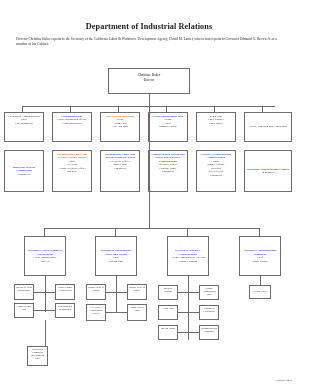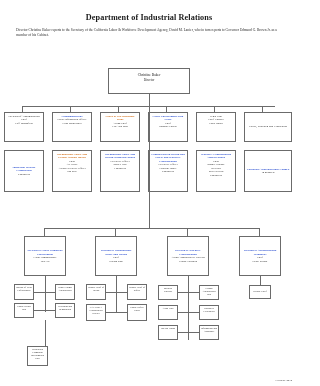--- a/index.html
+++ b/index.html
@@ -14,21 +14,21 @@
   }
   #page {
     position:relative;
     width:298px; height:386px;
   }
   .title {
     text-align:center;
     font-weight:bold;
     font-size:8.2px;
     letter-spacing:0.1px;
-    padding-top:13px;
+    padding-top:22px;
     color:#1a1a1a;
   }
   .intro {
     font-size:3.5px;
     line-height:5.4px;
     text-align:left;
     margin:6px 14px 0 16px;
     color:#2b2b2b;
   }
 

